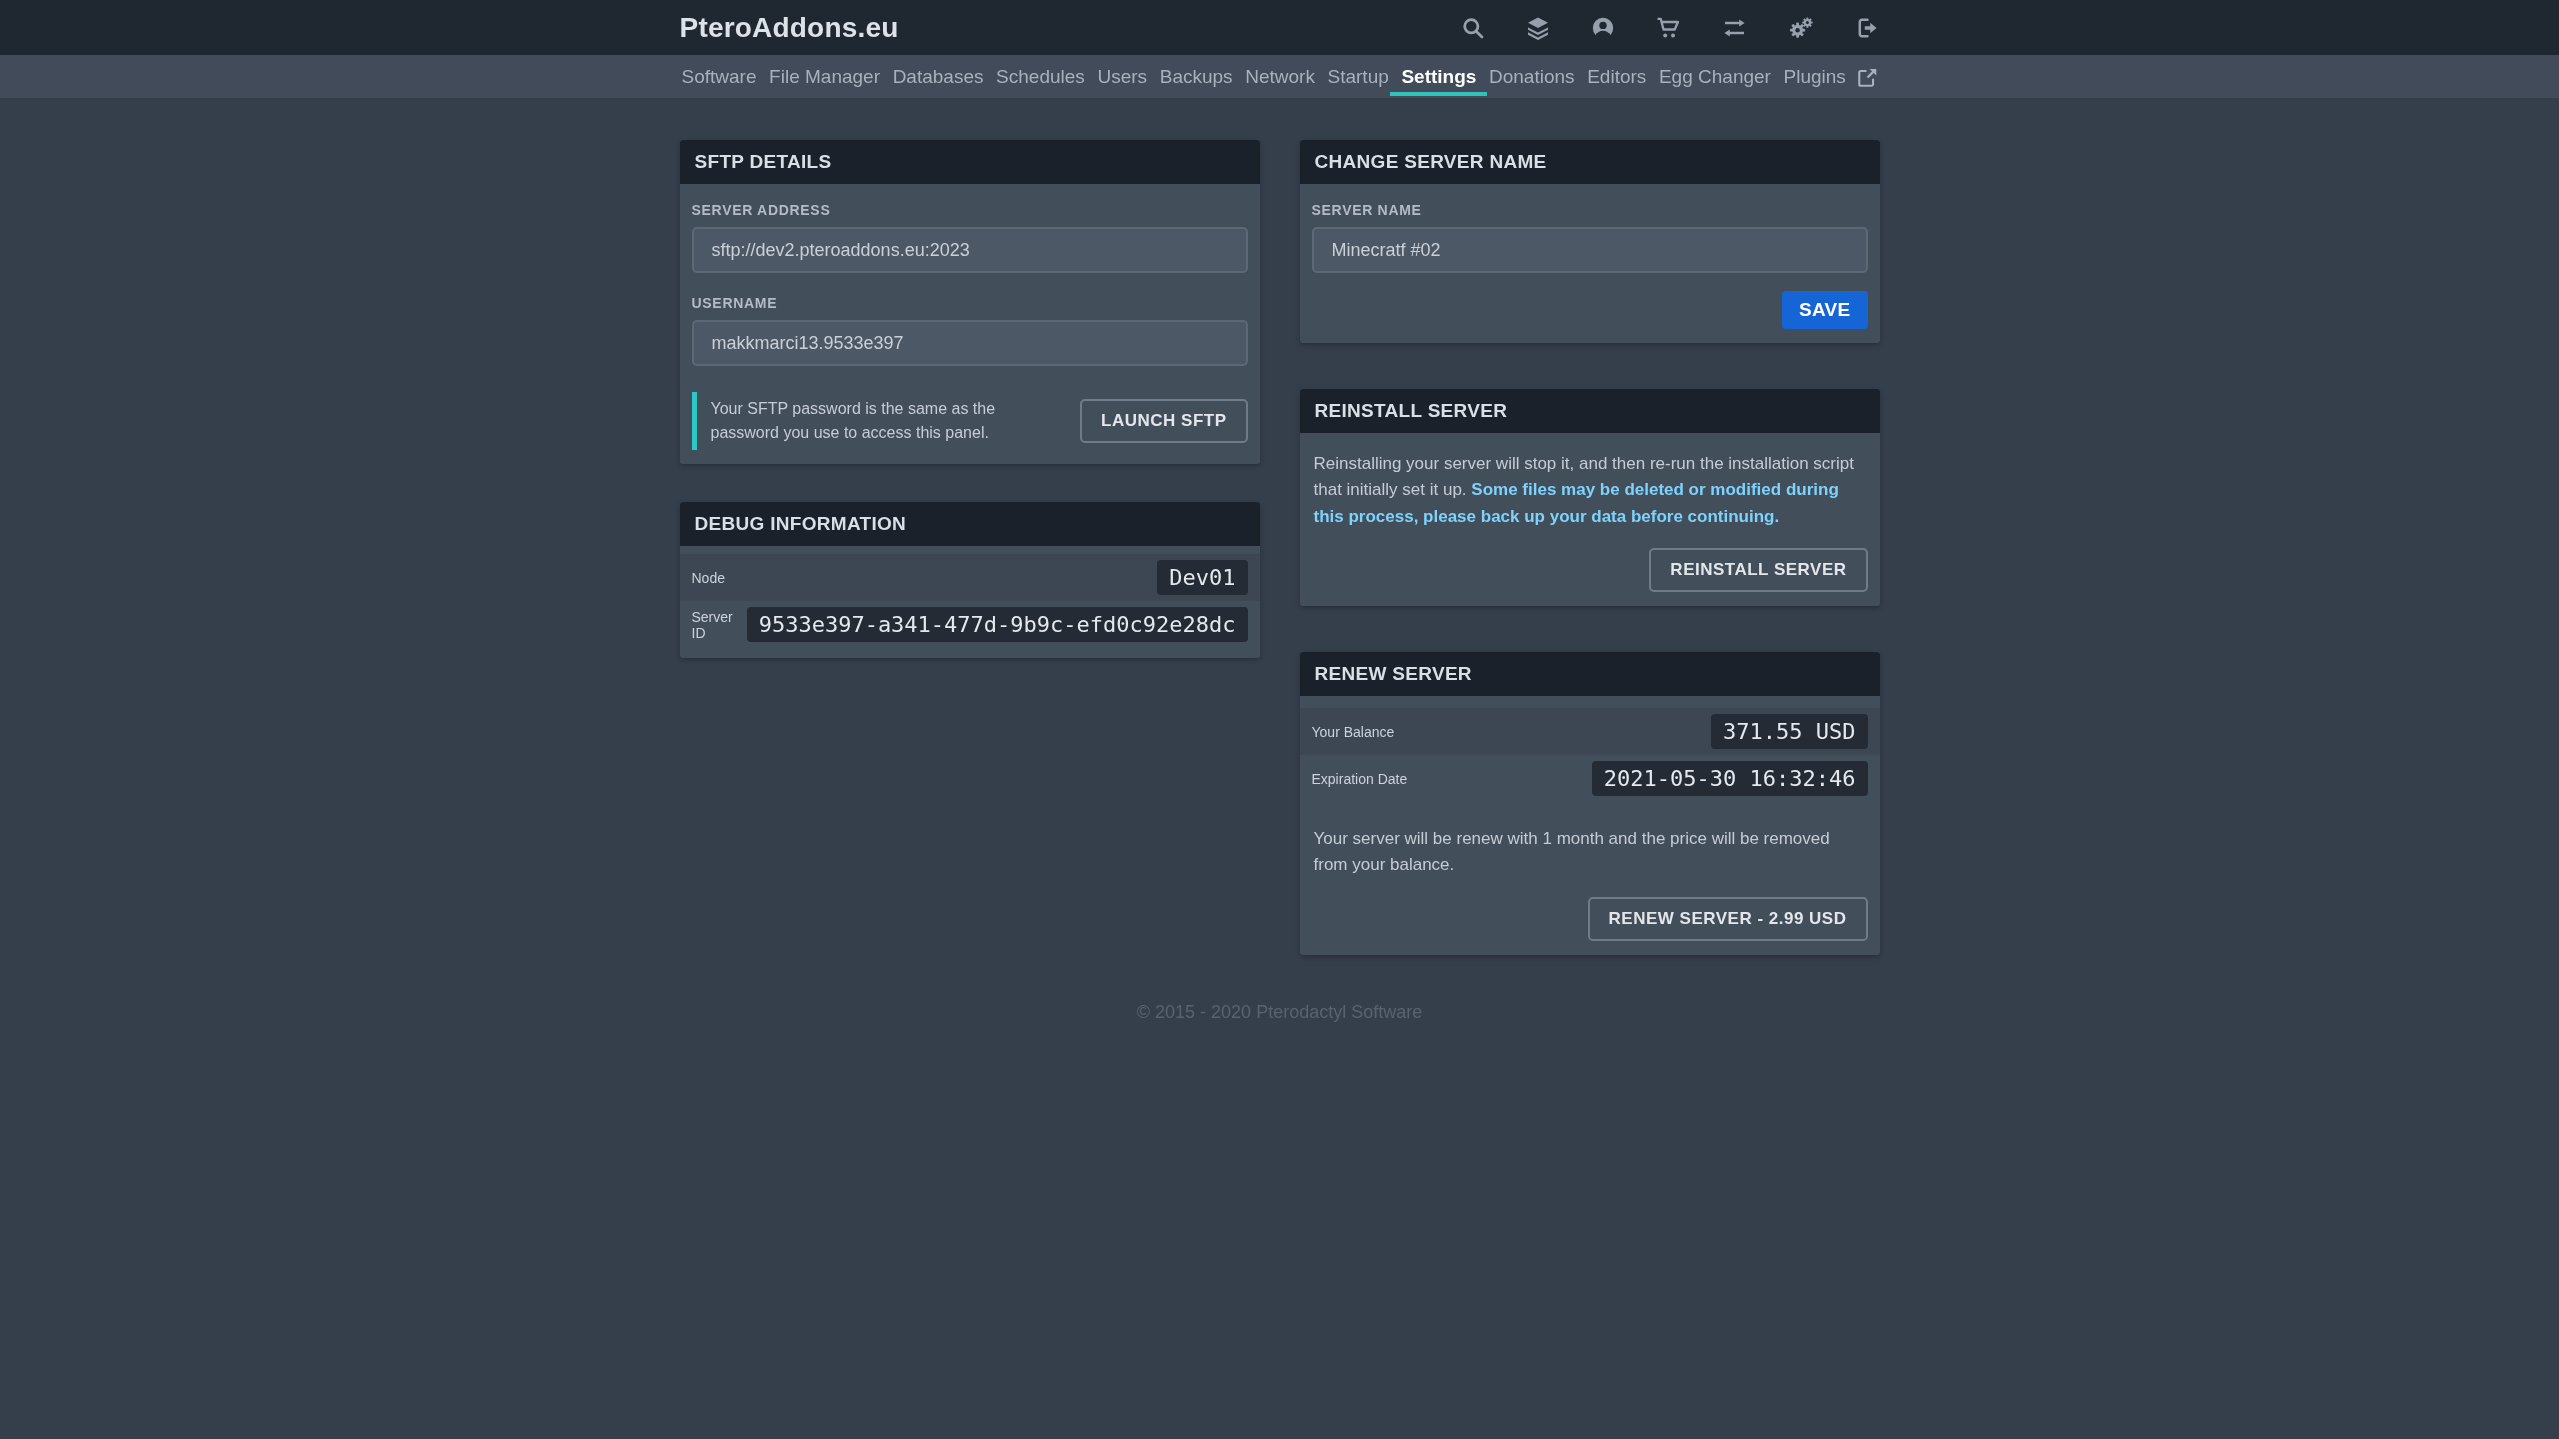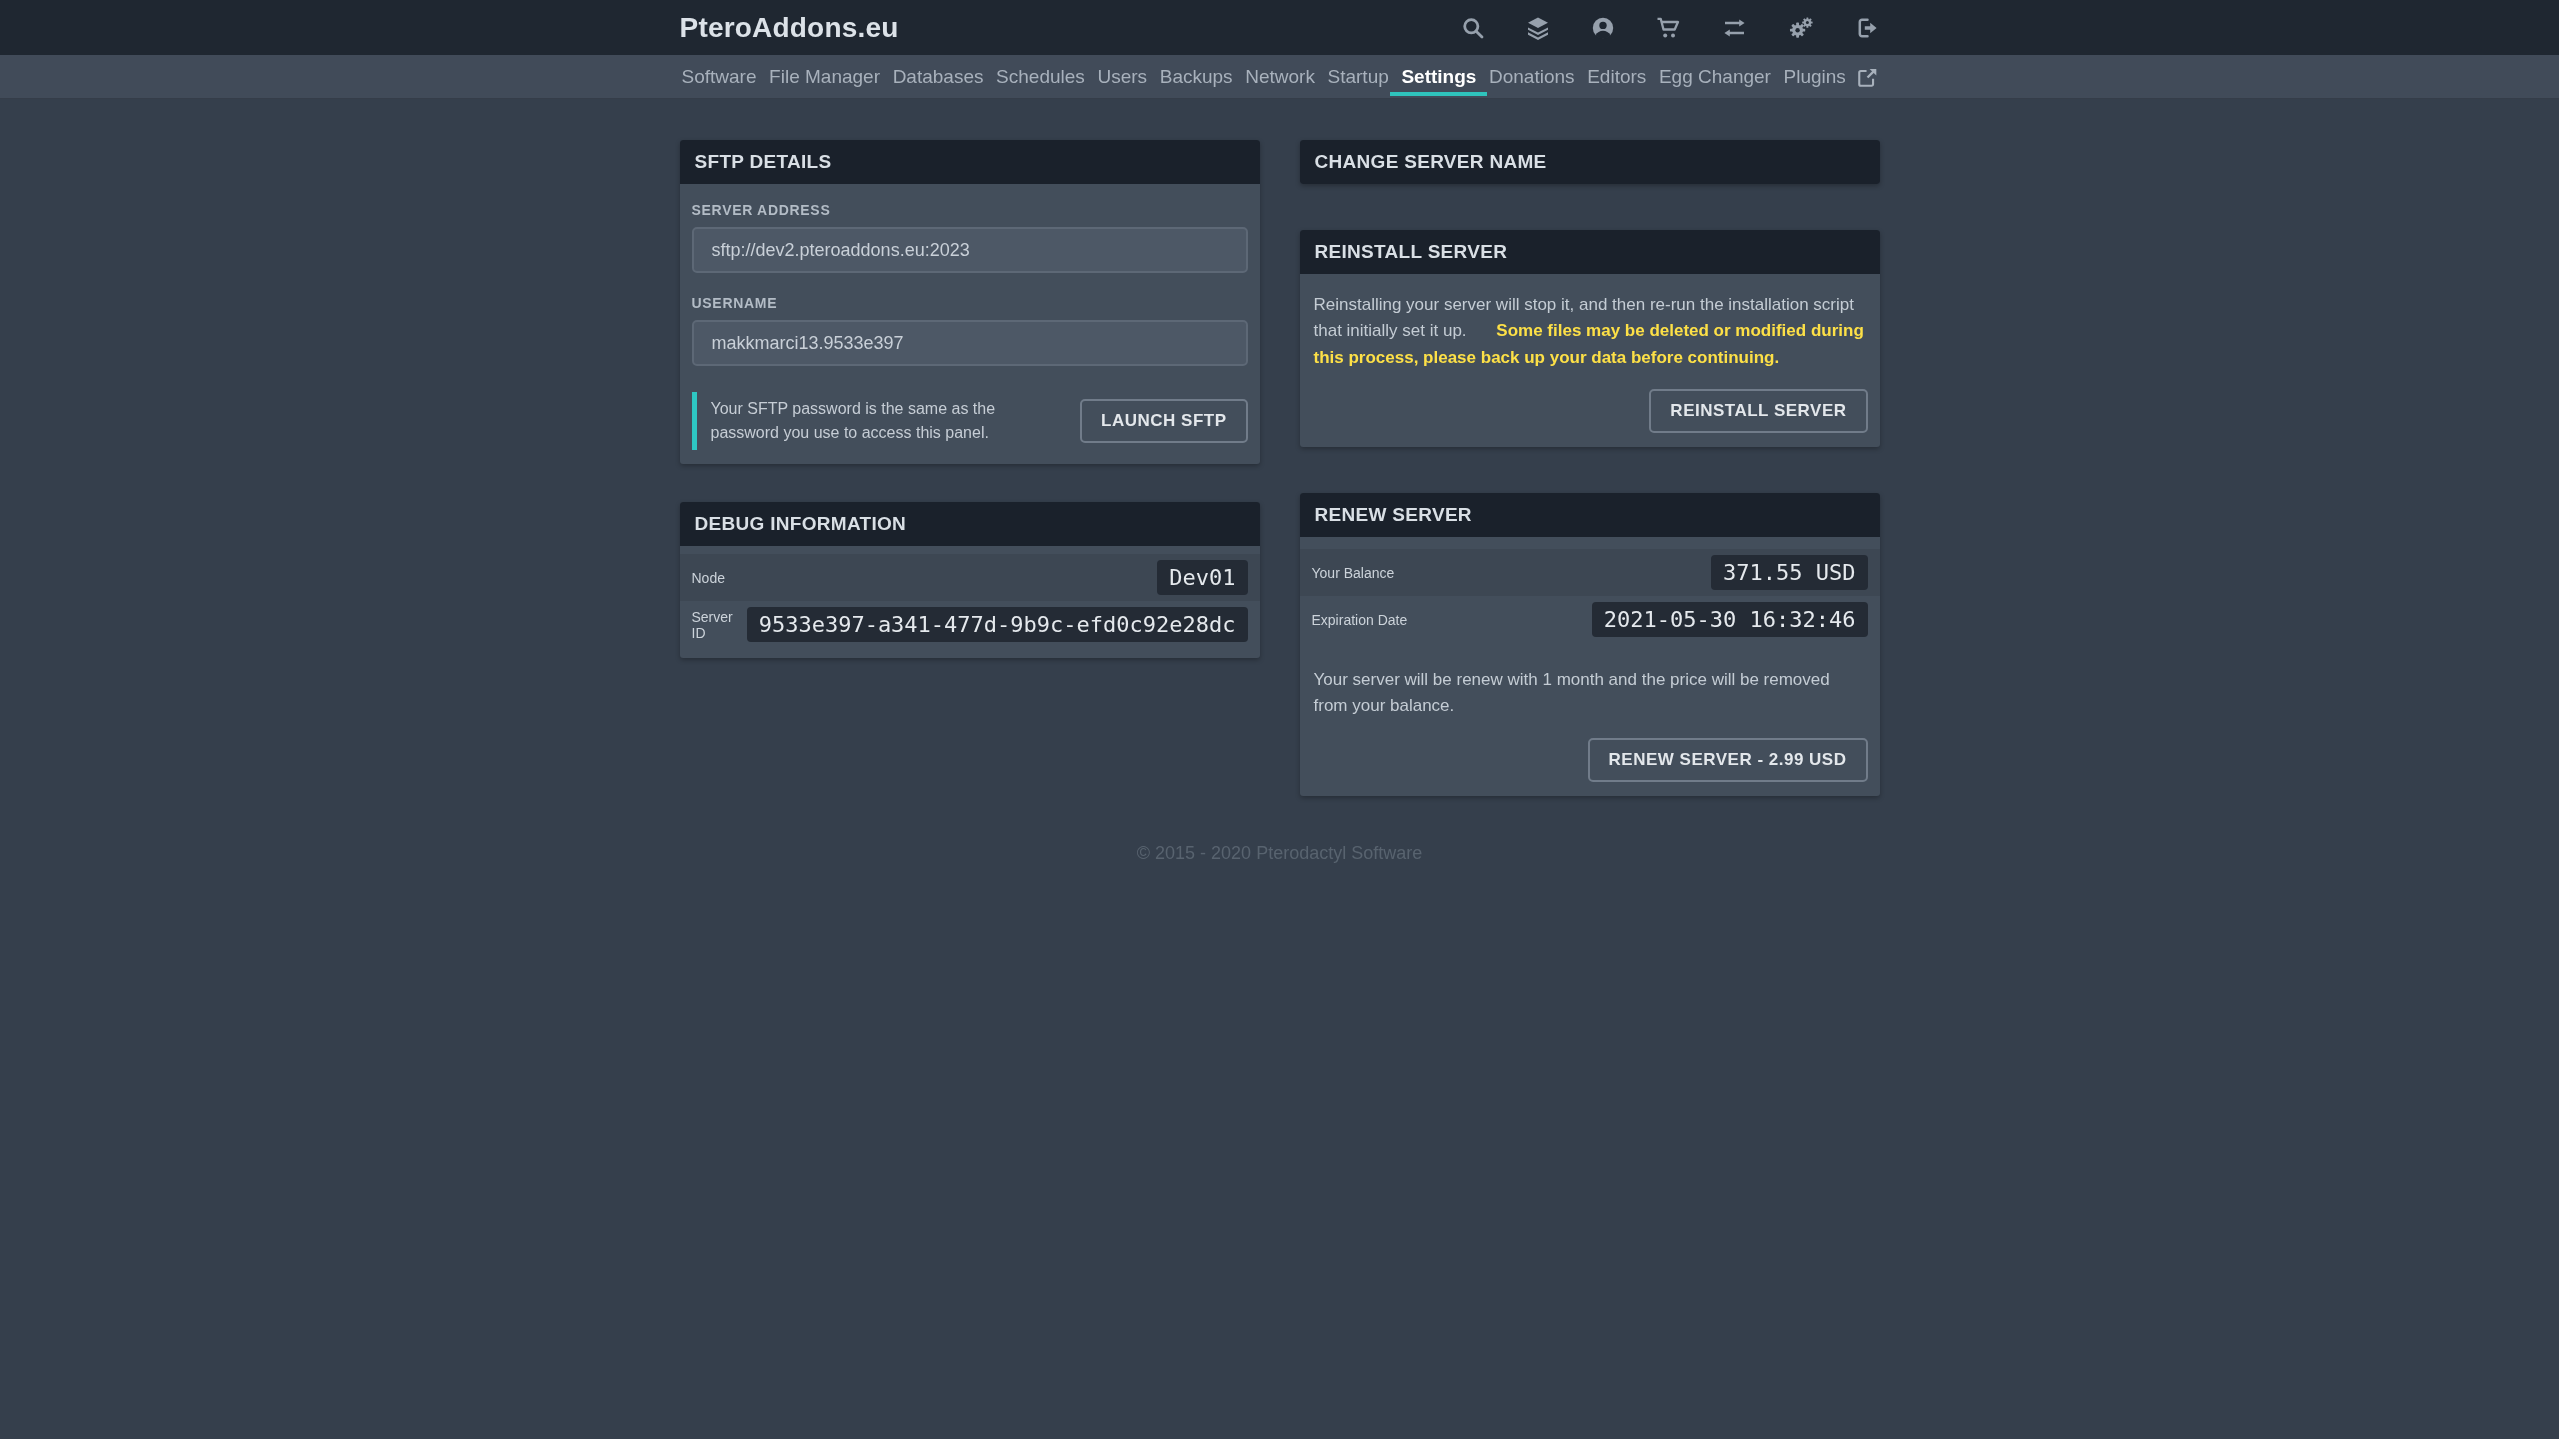--- a/index.html
+++ b/index.html
@@ -40,21 +40,21 @@
   .btn-outline{background:transparent;border:2px solid #717c8a;border-radius:5px;color:#e3e7eb;font-size:17px;font-weight:700;letter-spacing:.5px;padding:10px 19px;font-family:"Liberation Sans","DejaVu Sans",sans-serif;cursor:pointer;white-space:nowrap;}
   .btn-primary{background:#1565d6;border:none;border-radius:4px;color:#ffffff;font-size:19px;font-weight:700;letter-spacing:.3px;padding:8px 17px;font-family:"Liberation Sans","DejaVu Sans",sans-serif;cursor:pointer;}
   .btn-row{display:flex;justify-content:flex-end;margin-top:18px;}
   
   .kv-body{padding:8px 0 10px;}
   .kv-row{display:flex;align-items:center;justify-content:space-between;padding:6px 12px;min-height:34px;}
   .kv-row:nth-child(odd){background:rgba(0,0,0,.08);}
   .kv-label{font-size:14px;color:#ccd3da;}
   .code-badge{font-family:"DejaVu Sans Mono","Liberation Mono",monospace;font-size:22px;color:#e5e9ed;background:#242b35;border-radius:4px;padding:5px 12px;white-space:nowrap;}
   .card-text{font-size:17px;color:#c4ccd4;line-height:1.55;margin:4px 2px 0;}
-  .card-text .bold{font-weight:700;color:#fde047;margin-left:25px;}
+  .card-text .bold{font-weight:700;color:#7dd3fc;}
   .renew-text{margin:14px 2px 0;}
   
   .footer{text-align:center;margin-top:47px;font-size:18px;color:#58636f;}
 </style>
 </head>
 <body>
 
 <div class="topbar">
   <div class="topbar-inner">
     <div class="brand">PteroAddons.eu</div>
@@ -194,20 +194,29 @@
           <span class="kv-label">Server ID</span>
           <span class="code-badge">9533e397-a341-477d-9b9c-efd0c92e28dc</span>
         </div>
       </div>
     </div>
   </div>
 
   <div class="col col-right">
     <div class="card">
       <div class="card-header">CHANGE SERVER NAME</div>
+      <div class="card-body">
+        <div class="field-group">
+          <div class="field-label">SERVER NAME</div>
+          <input class="text-input" type="text" value="Minecratf #02" style="">
+        </div>
+        <div class="btn-row">
+          <button class="btn-primary">SAVE</button>
+        </div>
+      </div>
     </div>
 
     <div class="card">
       <div class="card-header">REINSTALL SERVER</div>
       <div class="card-body">
         <p class="card-text"><span>Reinstalling your server will stop it, and then re-run the installation script that initially set it up. </span><span class="bold">Some files may be deleted or modified during this process, please back up your data before continuing.</span></p>
         <div class="btn-row">
           <button class="btn-outline">REINSTALL SERVER</button>
         </div>
       </div>

